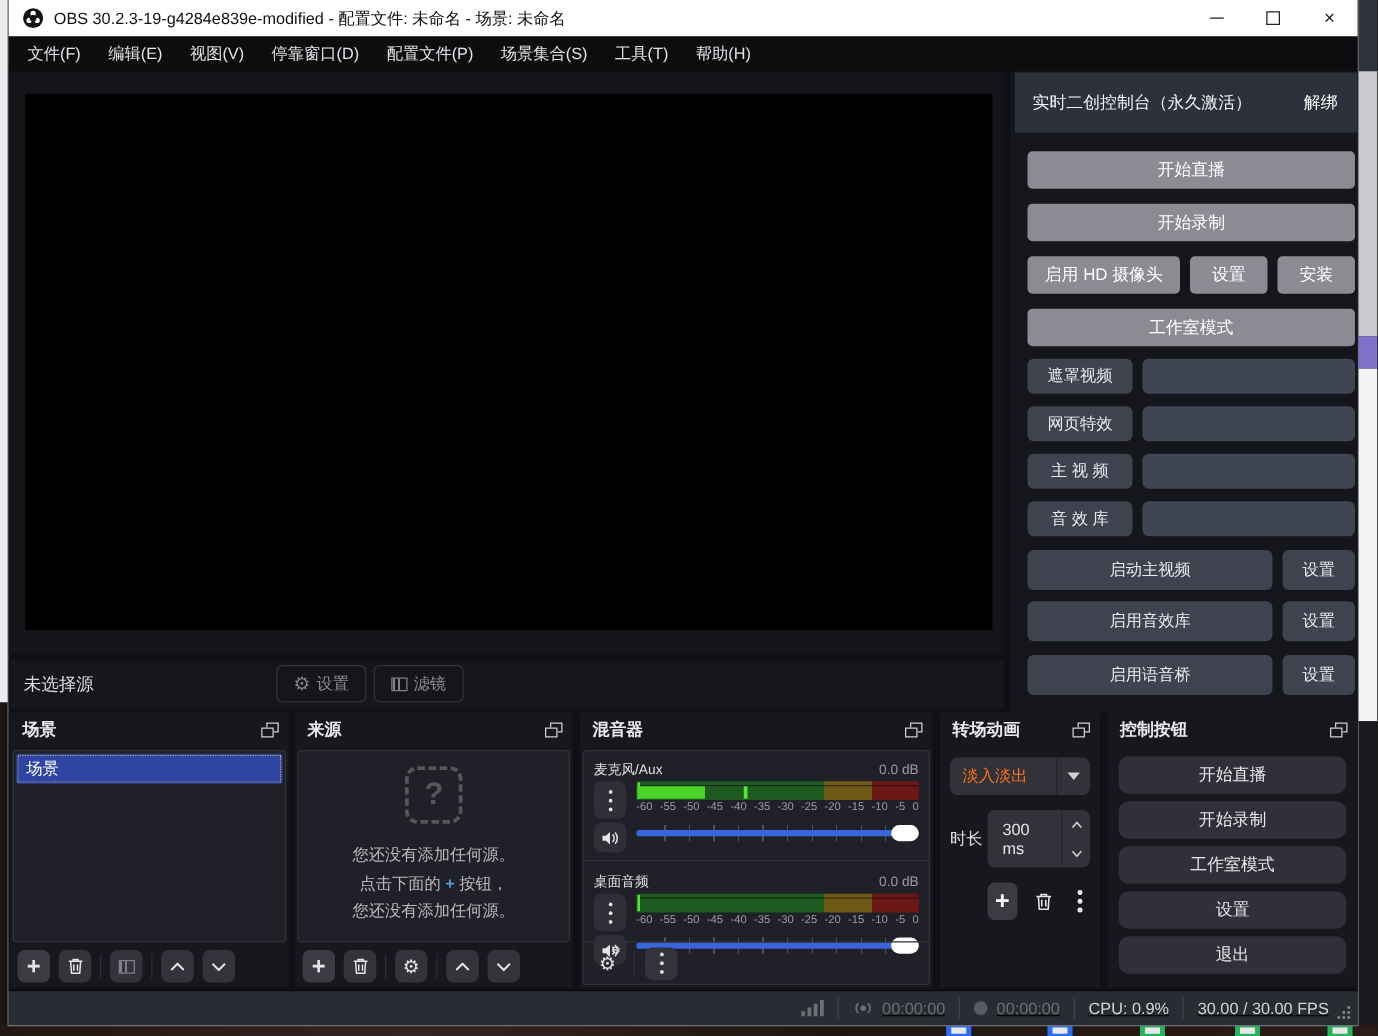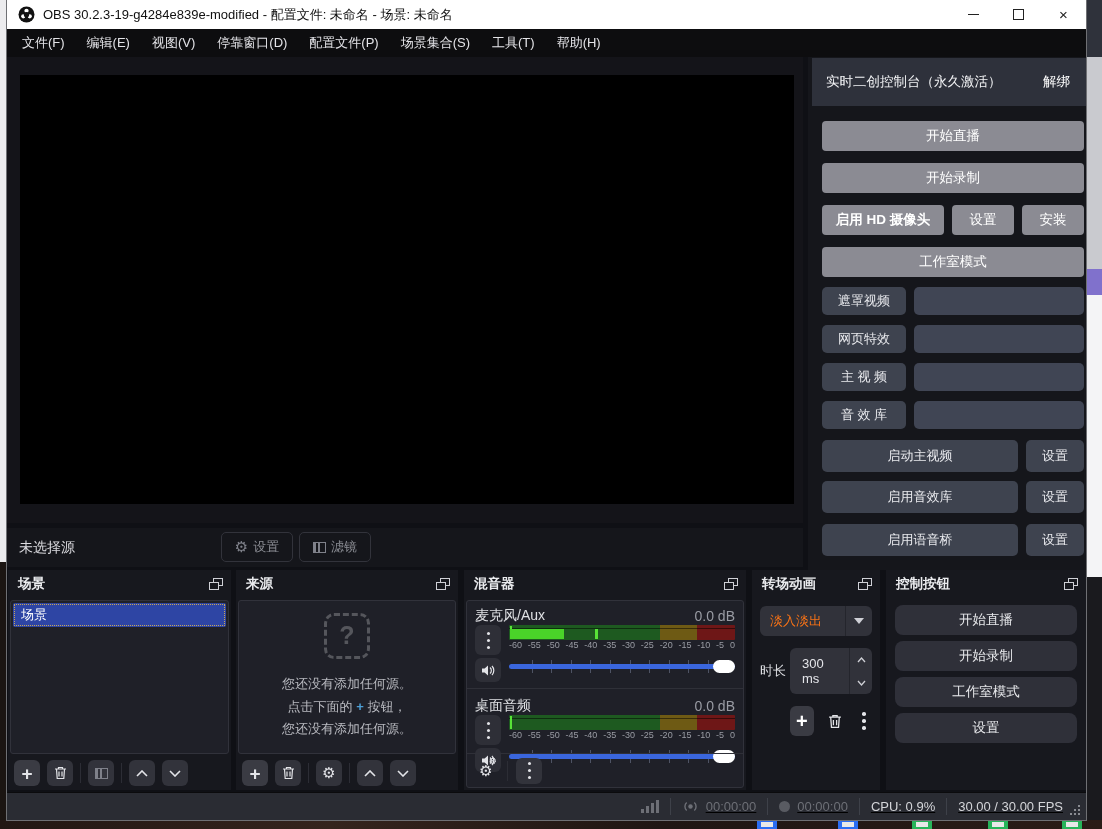--- a/index.html
+++ b/index.html
@@ -82,21 +82,21 @@
   .scene-item{margin:2px;height:24px;line-height:24px;padding-left:8px;font-size:13px;color:#fff;
               background:#2e45a4;outline:1px dotted #c8a658;outline-offset:-2px;border-radius:2px;}
   
   .empty-wrap{position:absolute;inset:0;display:flex;flex-direction:column;align-items:center;justify-content:center;}
   .q-icon{width:40px;height:40px;border:3px dashed #55565c;border-radius:10px;display:flex;align-items:center;justify-content:center;
           color:#55565c;font-size:25px;font-weight:bold;margin-bottom:14px;}
   .empty-text{font-size:13px;color:#b9bac0;text-align:center;line-height:1.75;}
   .plus-accent{color:#4d9fd6;font-weight:bold;}
   
   .mix-ch{padding:5px 8px 4px;}
-  .mix-head{display:flex;font-size:14px;height:19px;align-items:center;}
+  .mix-head{display:flex;font-size:11px;height:19px;align-items:center;}
   .mix-name{color:#dfe0e4;flex:1;}
   .mix-db{color:#9a9ca4;}
   .mix-grid{display:grid;grid-template-columns:26px 1fr;column-gap:8px;row-gap:3px;align-items:start;}
   .kebab-btn{width:26px;height:30px;border-radius:6px;background:#2e2f37;display:flex;align-items:center;justify-content:center;}
   .dots{width:3px;height:3px;border-radius:50%;background:#e3e4e8;box-shadow:0 7px 0 #e3e4e8,0 14px 0 #e3e4e8;margin-bottom:14px;}
   .spk-btn{width:26px;height:24px;border-radius:6px;background:#2e2f37;display:flex;align-items:center;justify-content:center;}
   .meter{position:relative;height:15px;border-radius:1px;overflow:hidden;
          background:linear-gradient(90deg,#1e5a20 0 66.6%,#6e5a14 66.6% 83.3%,#6e1717 83.3% 100%);}
   .meter::before{content:"";position:absolute;left:0;right:0;top:3px;height:1px;background:rgba(0,0,0,.5);}
   .meter-fill{position:absolute;left:1px;top:4px;bottom:1px;background:#4ad429;}
@@ -229,21 +229,21 @@
 
     <div class="abs sidebar">
       <div class="sb-header">
         <span class="sb-title">实时二创控制台（永久激活）</span>
         <span class="sb-unbind">解绑</span>
       </div>
       <div class="sb-stack">
         <div class="btn-gray">开始直播</div>
         <div class="btn-gray" style="margin-top:12px;">开始录制</div>
         <div class="row" style="margin-top:12px;gap:8px;">
-          <div class="btn-gray" style="width:122px;font-weight:bold;">启用 HD 摄像头</div>
+          <div class="btn-gray" style="width:122px;">启用 HD 摄像头</div>
           <div class="btn-gray" style="flex:1;">设置</div>
           <div class="btn-gray" style="flex:1;">安装</div>
         </div>
         <div class="btn-gray" style="margin-top:12px;">工作室模式</div>
 
         <div class="row feature-row">
           <div class="btn-dark feature-label">遮罩视频</div>
           <div class="feature-value"></div>
         </div>
         <div class="row feature-row">
@@ -507,20 +507,21 @@
       <section class="panel p-controls">
         <div class="panel-h">
           <h2>控制按钮</h2>
           <span class="float-ic"></span>
         </div>
         <div class="ctl-body">
           <div class="btn-std">开始直播</div>
           <div class="btn-std">开始录制</div>
           <div class="btn-std">工作室模式</div>
           <div class="btn-std">设置</div>
+          <div class="btn-std">退出</div>
         </div>
       </section>
 
     </div>
   </div>
 
   <div class="statusbar">
     <div class="sb-spacer"></div>
     <span class="sig">
       <i style="height:4px"></i>

